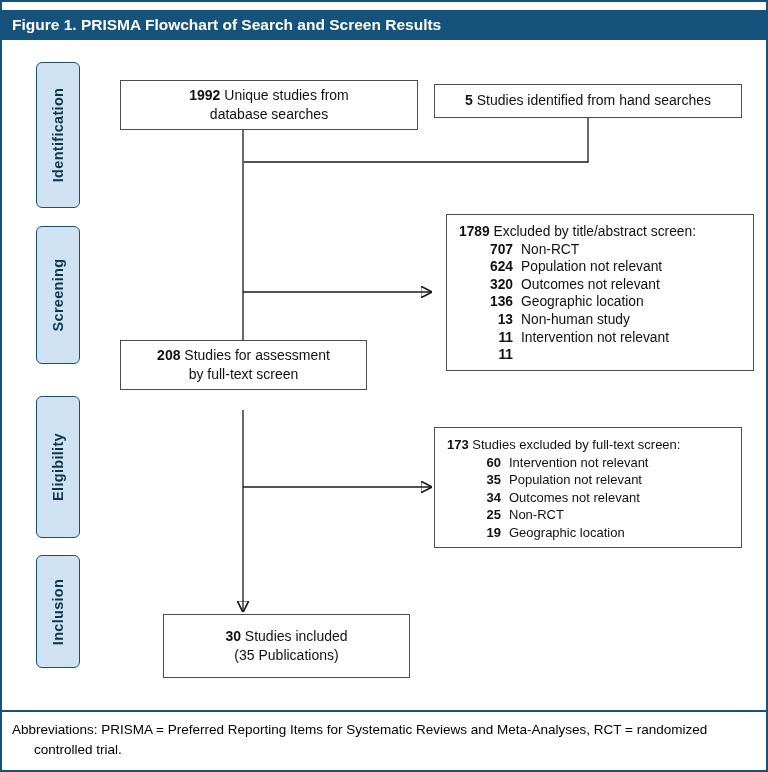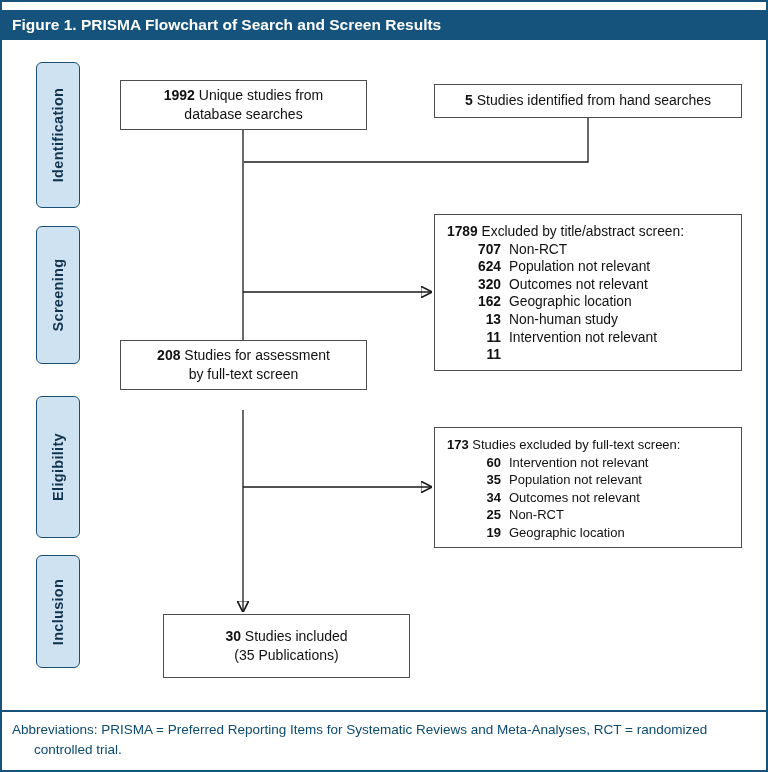--- a/index.html
+++ b/index.html
@@ -29,36 +29,36 @@
   #stage-inclusion      { top:553px; height:113px; }
   .flowbox {
     position:absolute; box-sizing:border-box; background:#ffffff;
     border:1px solid #4d4d4d; color:#111111; font-size:14px; z-index:2;
   }
   .centerbox {
     display:flex; flex-direction:column; align-items:center; justify-content:center;
     text-align:center; line-height:1.38;
   }
   .b { font-weight:bold; }
-  #box-database  { left:118px; top:78px;  width:247px; height:50px; }
+  #box-database  { left:118px; top:78px;  width:298px; height:50px; }
   #box-hand      { left:432px; top:82px;  width:308px; height:34px; flex-direction:row; }
-  #box-excl1     { left:432px; top:212px; width:308px; height:157px; padding:8px 10px 8px 12px; font-size:13.8px; }
+  #box-excl1     { left:444px; top:212px; width:308px; height:157px; padding:8px 10px 8px 12px; font-size:13.8px; }
   #box-assess    { left:118px; top:338px; width:247px; height:50px; }
   #box-excl2     { left:432px; top:425px; width:308px; height:121px; padding:8px 10px 8px 12px; font-size:13px; }
   #box-included  { left:118px; top:612px; width:247px; height:64px;margin-left:43px; }
   .excl-title { line-height:17.6px; white-space:nowrap; }
   .excl-row {
     display:grid; grid-template-columns:42px 1fr; column-gap:8px;
     margin-left:12px; line-height:17.6px;
   }
   .excl-row .num { text-align:right;font-weight:bold; }
   .footnote {
     position:absolute; left:0; right:0; bottom:0; height:60px; box-sizing:border-box;
     border-top:2px solid #15537D; background:#ffffff; z-index:3;
-    padding:8px 12px 0 10px; font-size:13.5px; color:#0c4a6e; line-height:1.45;
+    padding:8px 12px 0 10px; font-size:13.5px; color:#000000; line-height:1.45;
   }
   .footnote .hang { padding-left:22px; text-indent:-22px; }
 </style>
 </head>
 <body>
 
 <div class="figure">
 
   <div class="header">
     <span>Figure 1. PRISMA Flowchart of Search and Screen Results</span>
@@ -116,21 +116,21 @@
     </div>
     <div class="excl-row">
       <span class="num">624</span>
       <span class="lbl">Population not relevant</span>
     </div>
     <div class="excl-row">
       <span class="num">320</span>
       <span class="lbl">Outcomes not relevant</span>
     </div>
     <div class="excl-row">
-      <span class="num">162</span>
+      <span class="num">136</span>
       <span class="lbl">Geographic location</span>
     </div>
     <div class="excl-row">
       <span class="num">13</span>
       <span class="lbl">Non-human study</span>
     </div>
     <div class="excl-row">
       <span class="num">11</span>
       <span class="lbl">Intervention not relevant</span>
     </div>

